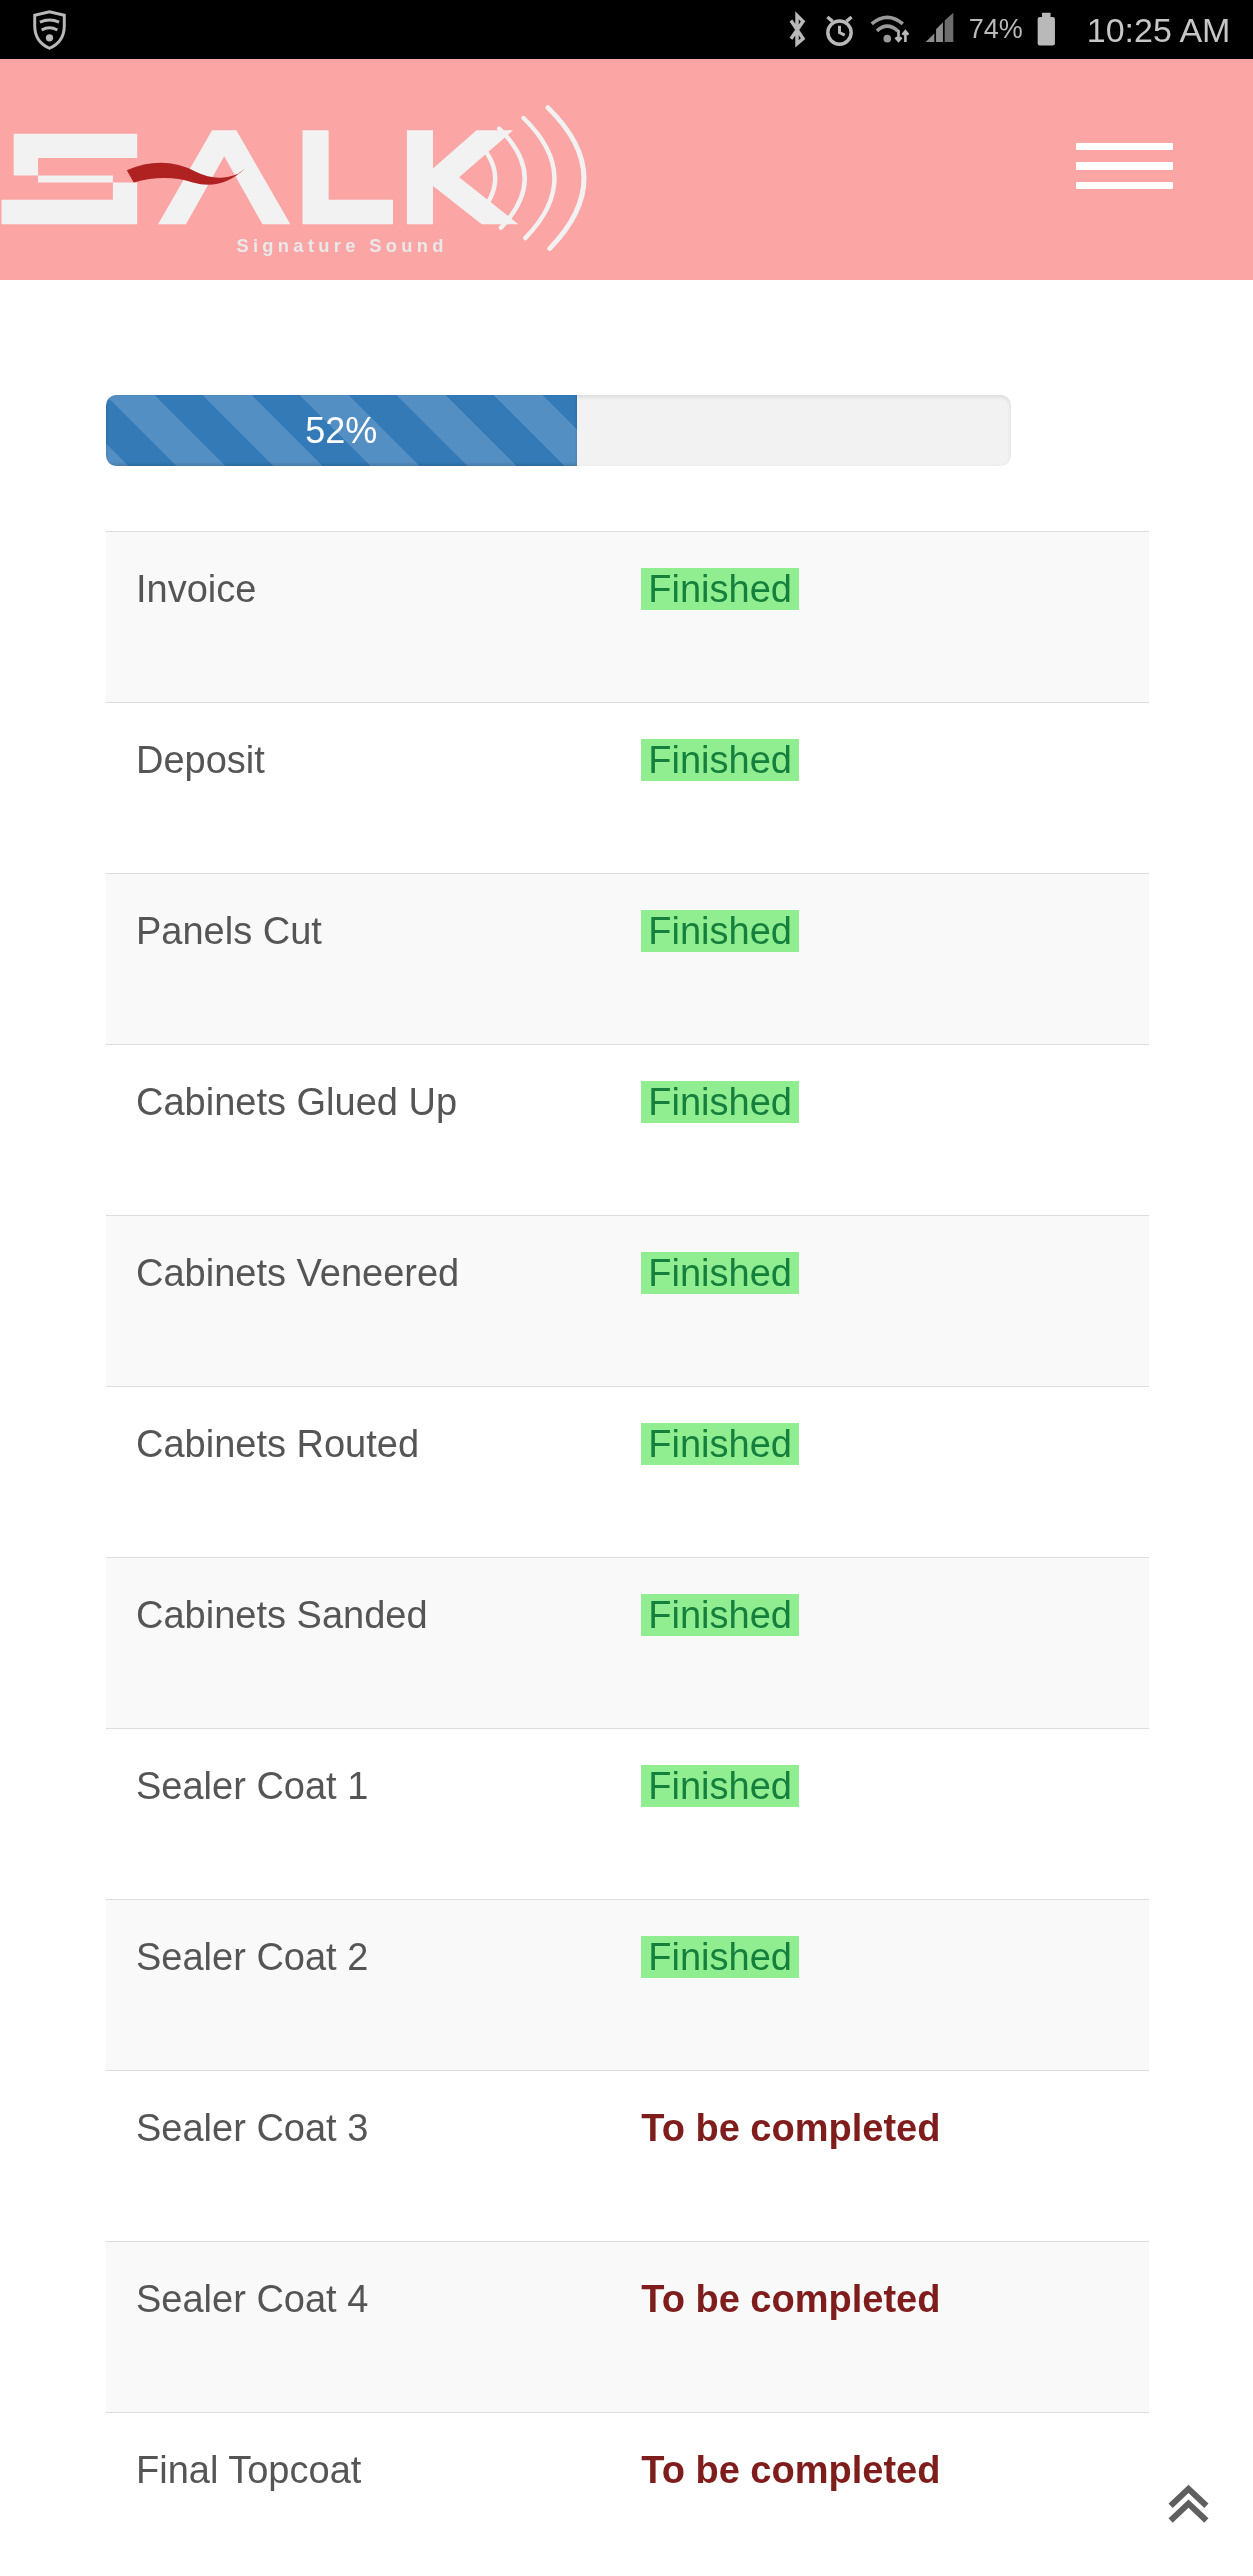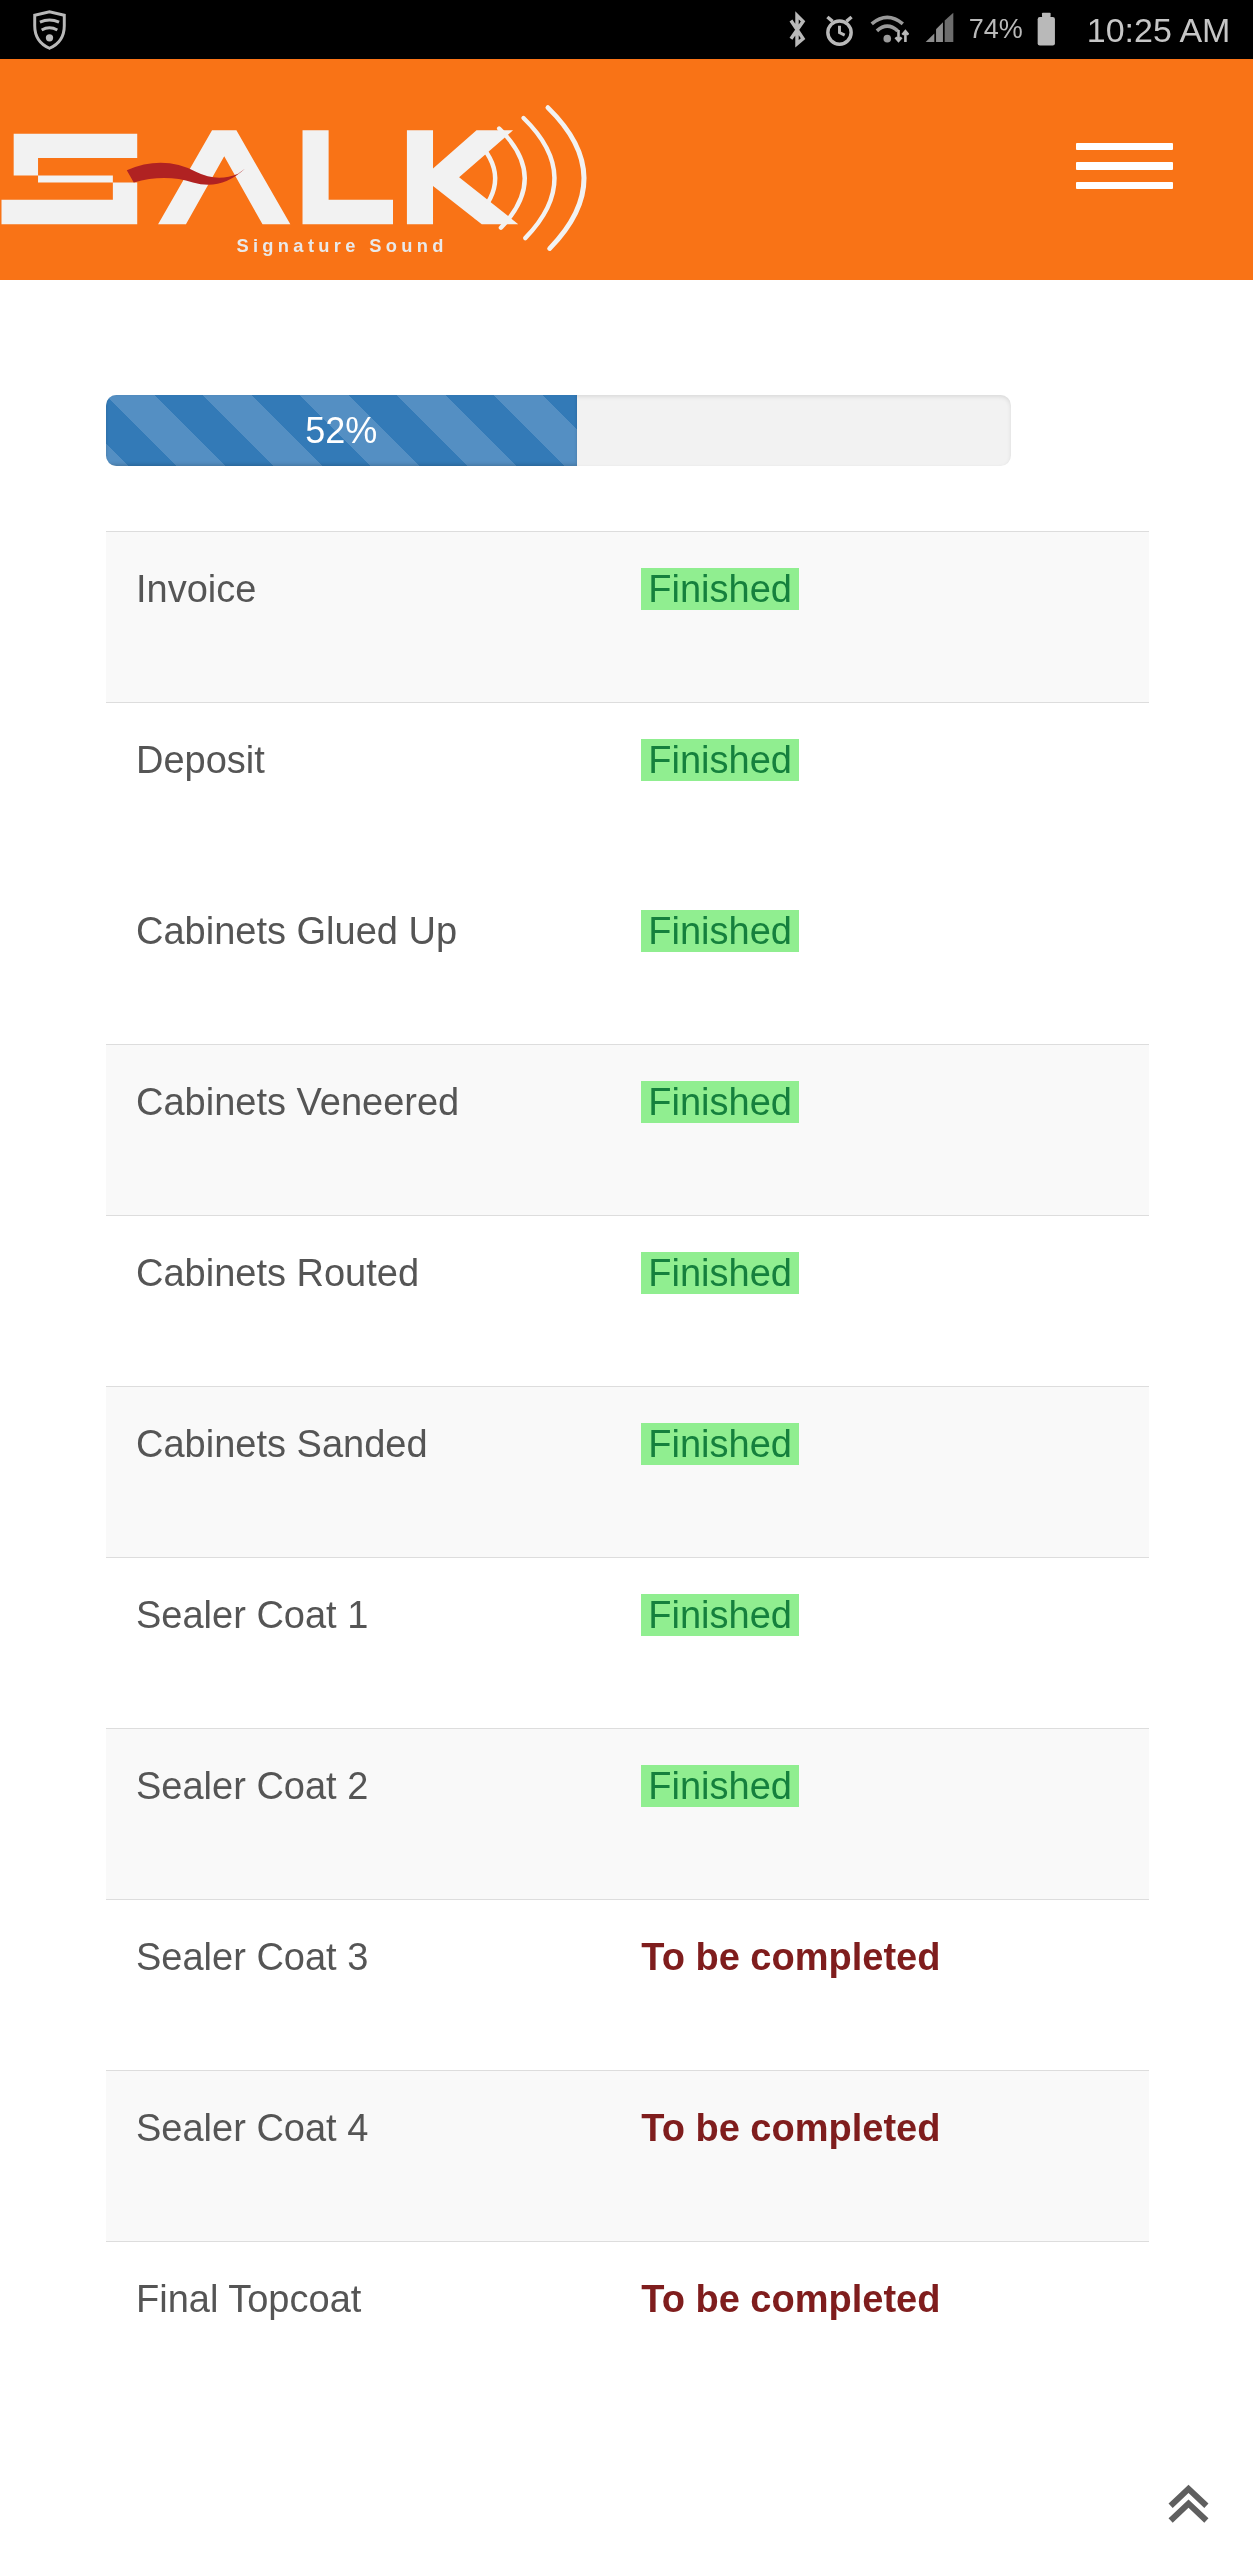--- a/index.html
+++ b/index.html
@@ -54,21 +54,21 @@
     line-height: 1;
     margin-left: 17px;
   }
 
   
   .app-header {
     position: absolute;
     top: 59px; left: 0;
     width: 1253px;
     height: 221px;
-    background: #f97316;
+    background: #fca5a5;
     overflow: hidden;
   }
   .brand {
     position: absolute;
     left: -15.7px;
     top: 26px;
     width: 644px;
     height: 174px;
   }
   .brand svg { display: block; }
@@ -307,20 +307,28 @@
           </td>
         </tr>
         <tr class="even">
           <td class="col-task">
             <div class="cell-inner">Deposit</div>
           </td>
           <td class="col-status">
             <div class="cell-inner"><span class="status-finished" style="background-color: rgb(144, 238, 144);">Finished</span></div>
           </td>
         </tr>
+        <tr class="odd">
+          <td class="col-task">
+            <div class="cell-inner">Panels Cut</div>
+          </td>
+          <td class="col-status">
+            <div class="cell-inner"><span class="status-finished" style="background-color: rgb(144, 238, 144);">Finished</span></div>
+          </td>
+        </tr>
         <tr class="even">
           <td class="col-task">
             <div class="cell-inner">Cabinets Glued Up</div>
           </td>
           <td class="col-status">
             <div class="cell-inner"><span class="status-finished" style="background-color: rgb(144, 238, 144);">Finished</span></div>
           </td>
         </tr>
         <tr class="odd">
           <td class="col-task">

